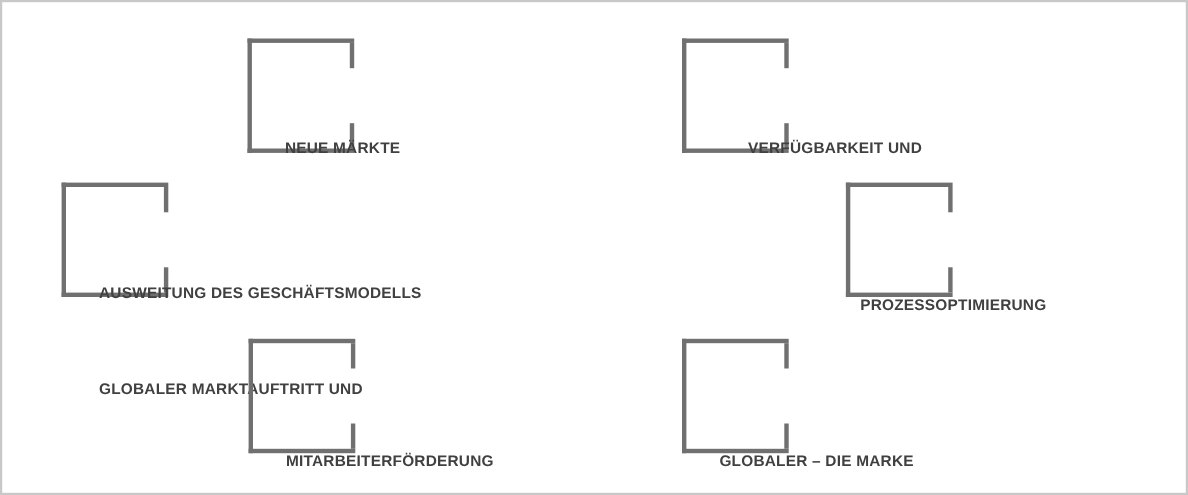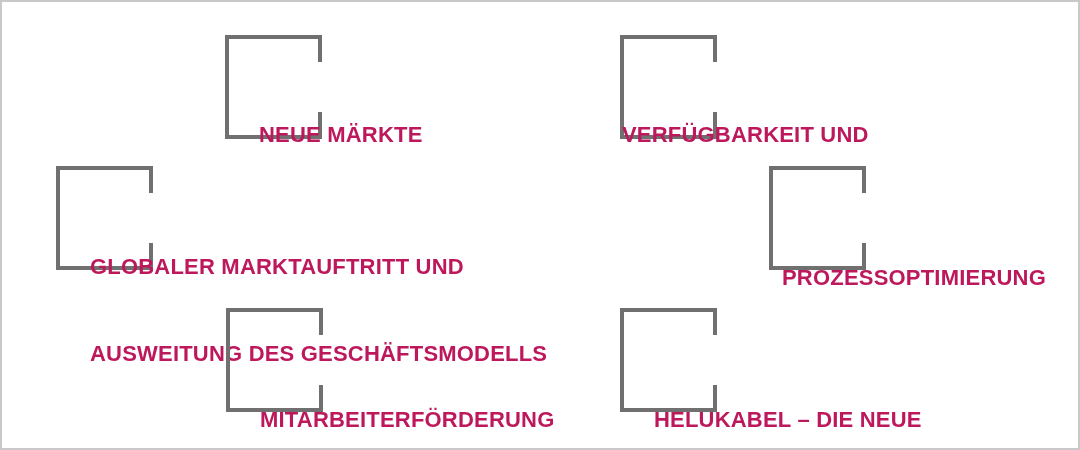--- a/index.html
+++ b/index.html
@@ -23,23 +23,23 @@
     position: absolute;
     right: 0; width: 4px; height: 23px;
     background: #707070;
   }
   .frame .stub-top { top: 0; }
   .frame .stub-bottom { bottom: 0; }
   .label {
     position: absolute;
     font-family: "Liberation Sans", sans-serif;
     font-weight: bold;
-    font-size: 22px;
+    font-size: 14px;
     line-height: 29px;
-    color: #be185d;
+    color: #404040;
     white-space: pre;
     letter-spacing: 0.2px;
   }
 </style>
 </head>
 <body>
 
 <div class="canvas">
 
   <div class="frame" style="left:223px; top:33px;">
@@ -47,31 +47,31 @@
     <div class="stub-bottom"></div>
   </div>
   <div class="label" style="left:257px; top:60px;">
     <div>NEUE MÄRKTE</div>
   </div>
 
   <div class="frame" style="left:618px; top:33px;">
     <div class="stub-top"></div>
     <div class="stub-bottom"></div>
   </div>
-  <div class="label" style="left:620px; top:60px;">
+  <div class="label" style="left:678px; top:60px;">
     <div>VERFÜGBARKEIT UND</div>
   </div>
 
   <div class="frame" style="left:54px; top:164px;">
     <div class="stub-top"></div>
     <div class="stub-bottom"></div>
   </div>
   <div class="label" style="left:88px; top:192px;">
+    <div>AUSWEITUNG DES GESCHÄFTSMODELLS</div>
     <div>GLOBALER MARKTAUFTRITT UND</div>
-    <div>AUSWEITUNG DES GESCHÄFTSMODELLS</div>
   </div>
 
   <div class="frame" style="left:767px; top:164px;">
     <div class="stub-top"></div>
     <div class="stub-bottom"></div>
   </div>
   <div class="label" style="left:780px; top:203px;">
     <div>PROZESSOPTIMIERUNG</div>
   </div>
 
@@ -81,16 +81,16 @@
   </div>
   <div class="label" style="left:258px; top:345px;">
     <div>MITARBEITERFÖRDERUNG</div>
   </div>
 
   <div class="frame" style="left:618px; top:306px;">
     <div class="stub-top"></div>
     <div class="stub-bottom"></div>
   </div>
   <div class="label" style="left:652px; top:345px;">
-    <div>HELUKABEL – DIE NEUE</div>
+    <div>GLOBALER – DIE MARKE</div>
   </div>
 
 </div>
 
 </body></html>

